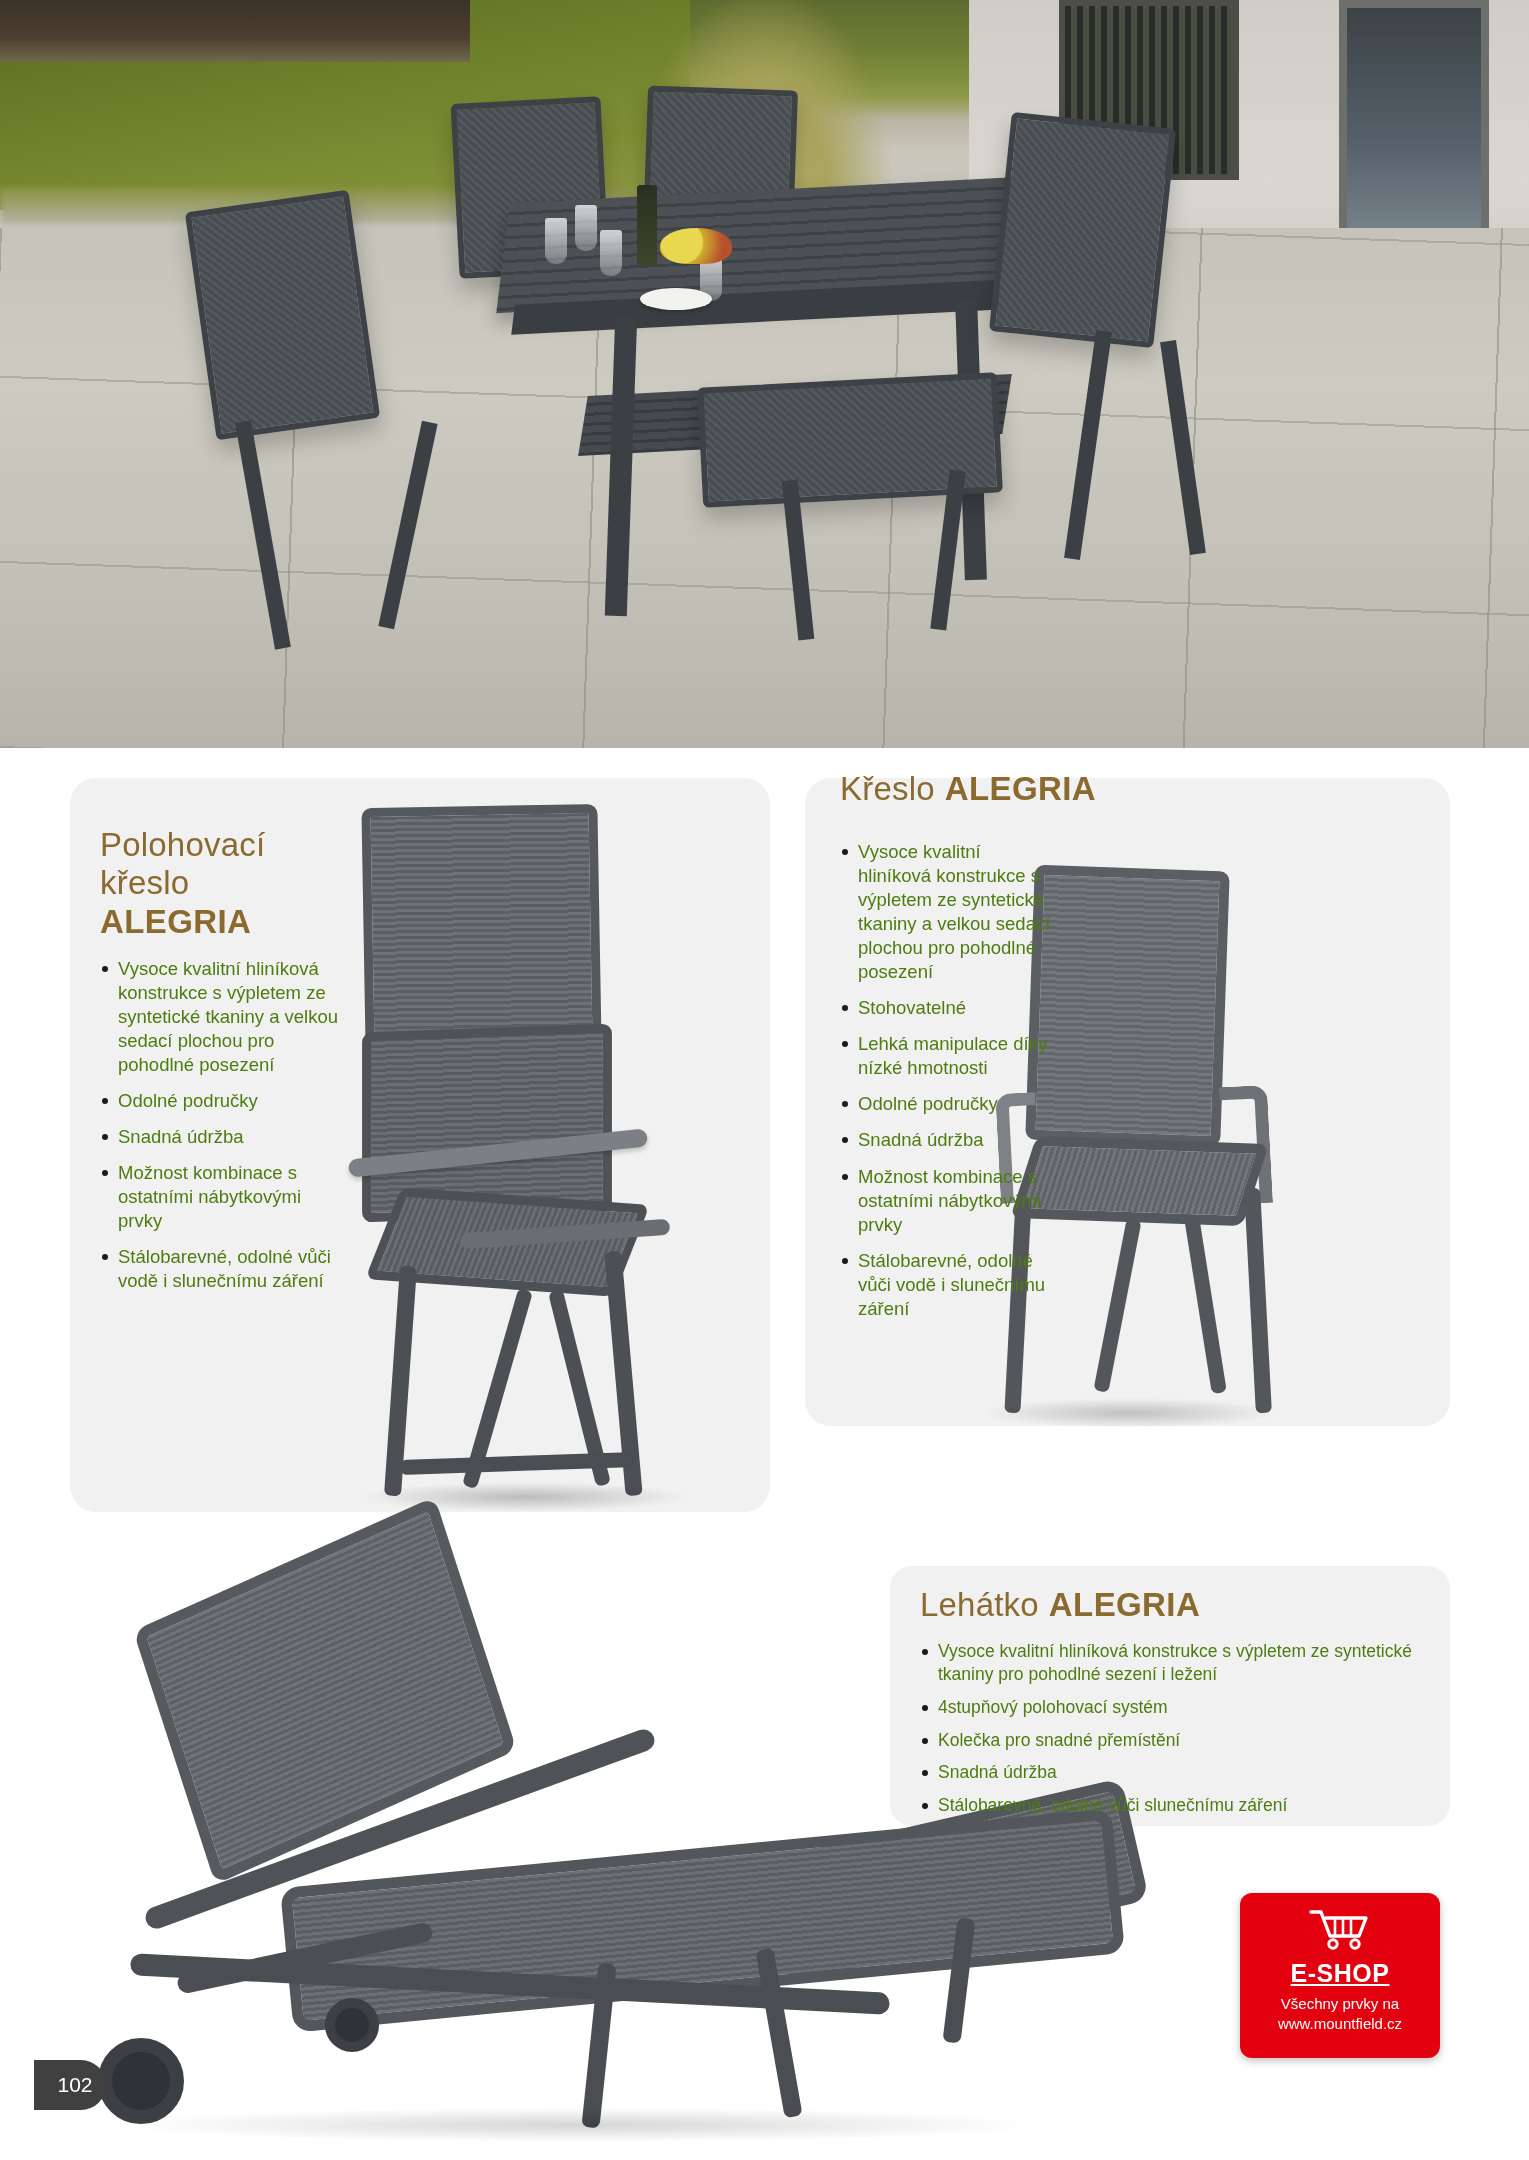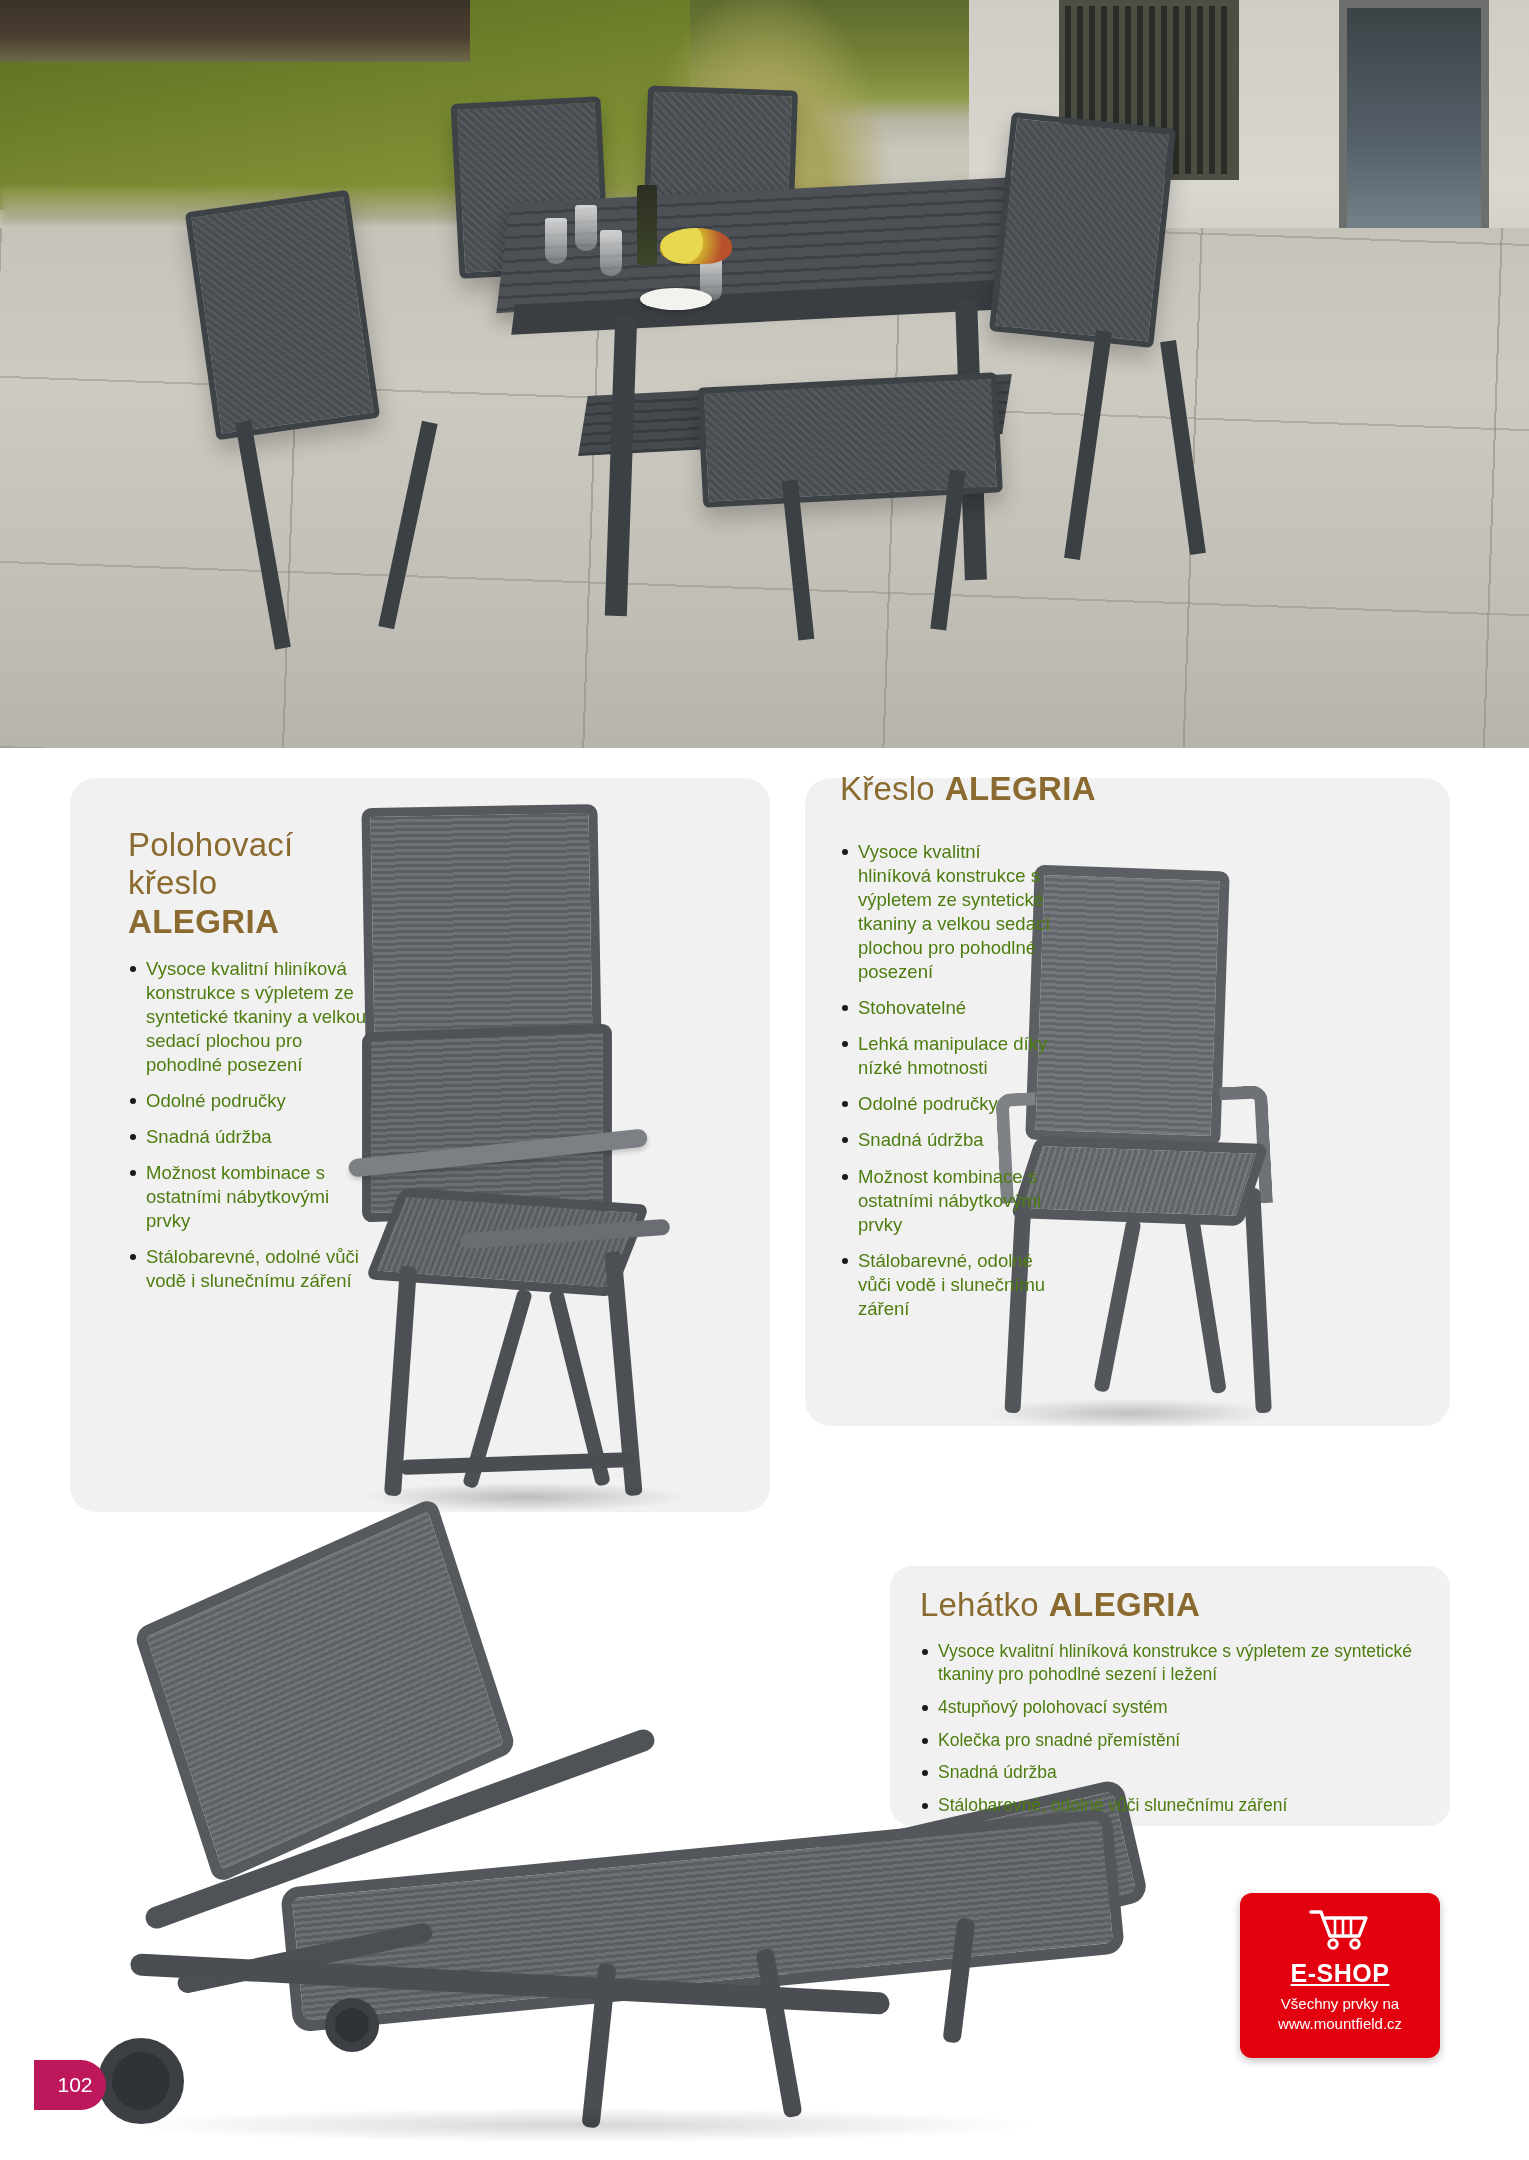--- a/index.html
+++ b/index.html
@@ -165,21 +165,21 @@
     content: "";
     position: absolute;
     left: 2px;
     top: 9px;
     width: 6px; height: 6px;
     background: #1b1b1b;
     border-radius: 50%;
   }
 
   
-  .c1-text { position: absolute; left: 100px; top: 78px; width: 240px; margin-left: 28px; }
+  .c1-text { position: absolute; left: 100px; top: 78px; width: 240px; }
   
   .c2-text { position: absolute; left: 840px; top: 76px; width: 215px; }
   .c2-title { position: absolute; left: 840px; top: 22px; width: 480px; }
   
   .c3-text { position: absolute; left: 920px; top: 838px; width: 510px; }
   .c3-text ul.feat li { font-size: 17.5px; margin-bottom: 10px; }
 
   
   .prod { position: absolute; }
 
@@ -323,21 +323,21 @@
   .eshop-title {
     font-size: 25px; font-weight: 700; letter-spacing: .5px; margin: 2px 0 6px; text-decoration: underline;
   }
   .eshop-sub { font-size: 15px; line-height: 1.3; }
 
   
   .pagenum {
     position: absolute;
     left: 34px; top: 2060px;
     width: 72px; height: 50px;
-    background: #be185d;
+    background: #404040;
     border-radius: 0 25px 25px 0;
     color: #fff;
     font-size: 21px;
     display: flex;
     align-items: center;
     justify-content: center;
     padding-left: 10px;
   }
 </style>
 </head>

